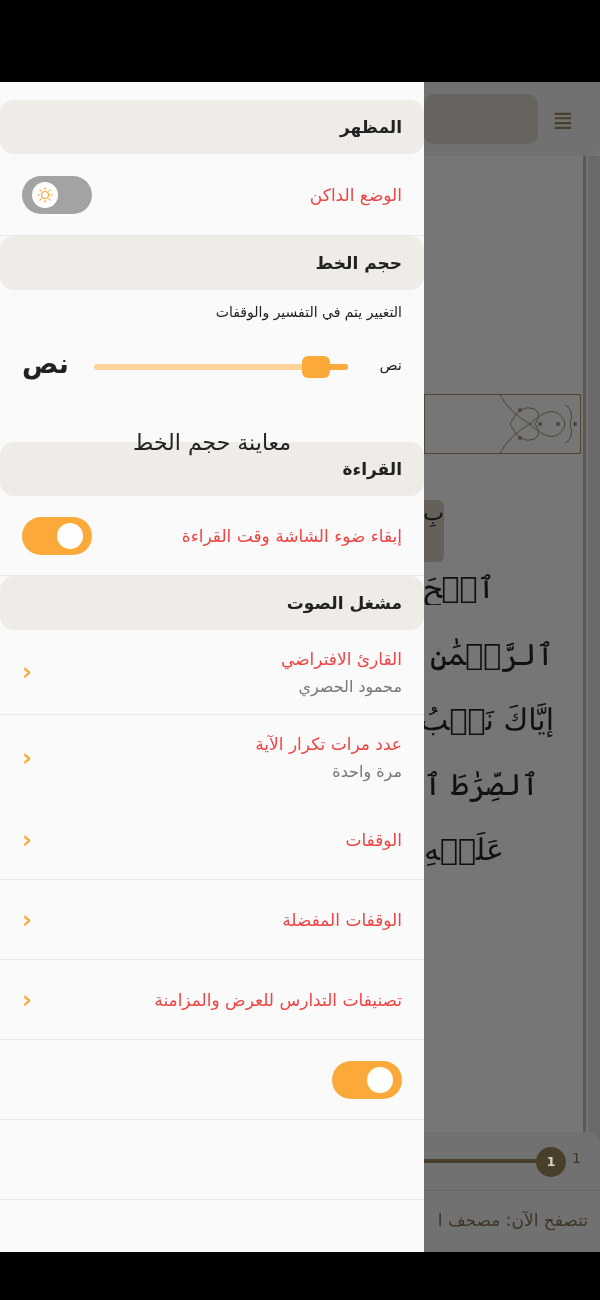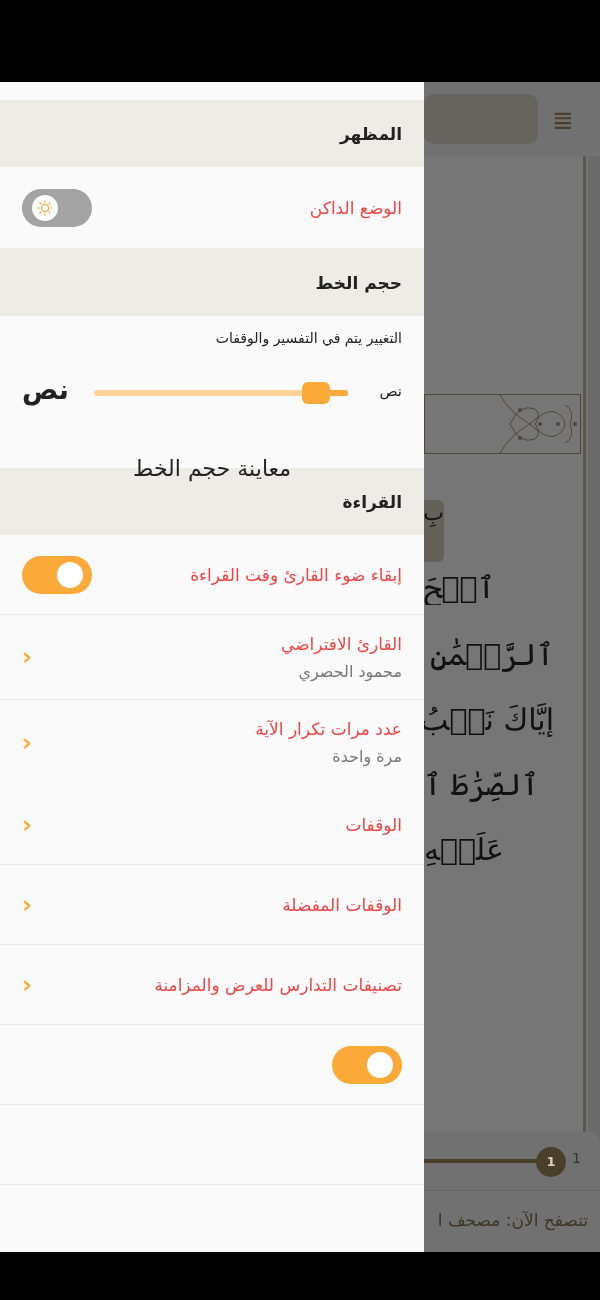--- a/index.html
+++ b/index.html
@@ -20,21 +20,21 @@
   .bg-bottom { position: absolute; left: 424px; top: 1050px; width: 176px; height: 120px; background: #717171; border-top-right-radius: 12px; }
   .bg-progress { position: absolute; left: 0; top: 27px; width: 130px; height: 4px; background: #4a3f2a; }
   .bg-progress-knob { position: absolute; left: 112px; top: 15px; width: 30px; height: 30px; border-radius: 50%; background: #4a3f2a; color: #d9d2c5; font-size: 13px; line-height: 30px; text-align: center; font-weight: bold; }
   .bg-page-num { position: absolute; left: 148px; top: 18px; color: #3e3525; font-size: 14px; }
   .bg-divider { position: absolute; left: 0; top: 58px; width: 176px; height: 1px; background: #666; }
   .bg-browsing { position: absolute; right: 12px; top: 78px; color: #3e3525; font-size: 17px; direction: rtl; white-space: nowrap; }
 
   
   #drawer { position: absolute; left: 0; top: 0; width: 424px; height: 1170px; background: #fafafa; direction: rtl; overflow: hidden; }
   .top-pad { height: 18px; background: #fafafa; }
-  .section-header { height: 67px; background: #efece7; display: flex; align-items: center; padding: 0 22px; font-weight: bold; font-size: 17px; color: #222; }
+  .section-header { height: 54px; background: #efece7; display: flex; align-items: center; padding: 0 22px; font-weight: bold; font-size: 17px; color: #222; border-radius: 14px; }
   .row { display: flex; align-items: center; justify-content: space-between; padding: 0 22px; border-bottom: 1px solid #e9e9e9; background: #fafafa; }
   .row .label { font-size: 17px; color: #ef4444; }
   .row .sub { font-size: 16px; color: #777; margin-top: 8px; }
   .row.simple { height: 80px; }
   .row.two-line { height: 85px; }
   .chevron { color: #fbaa3a; font-size: 24px; font-weight: bold; width: 34px; text-align: left; }
 
   .toggle { width: 70px; height: 38px; border-radius: 19px; position: relative; flex-shrink: 0; }
   .toggle.on { background: #fbaa3a; }
   .toggle.off { background: #a3a3a3; }
@@ -128,26 +128,27 @@
         <div class="slider-track"></div>
         <div class="slider-track-active"></div>
         <div class="slider-thumb"></div>
         <span class="slider-big">نص</span>
       </div>
       <div class="font-preview">معاينة حجم الخط</div>
     </div>
 
     <div class="section-header">القراءة</div>
     <div class="row" style="height:80px;">
-      <span class="label">إبقاء ضوء القارئ وقت القراءة</span>
+      <span class="label">إبقاء ضوء الشاشة وقت القراءة</span>
       <div class="toggle on">
           <div class="knob"></div>
         </div>
     </div>
 
+    <div class="section-header">مشغل الصوت</div>
     <div class="row two-line">
       <div>
         <div class="label">القارئ الافتراضي</div>
         <div class="sub">محمود الحصري</div>
       </div>
       <span class="chevron">‹</span>
     </div>
     <div class="row two-line" style="border-bottom:none;">
       <div>
         <div class="label">عدد مرات تكرار الآية</div>

